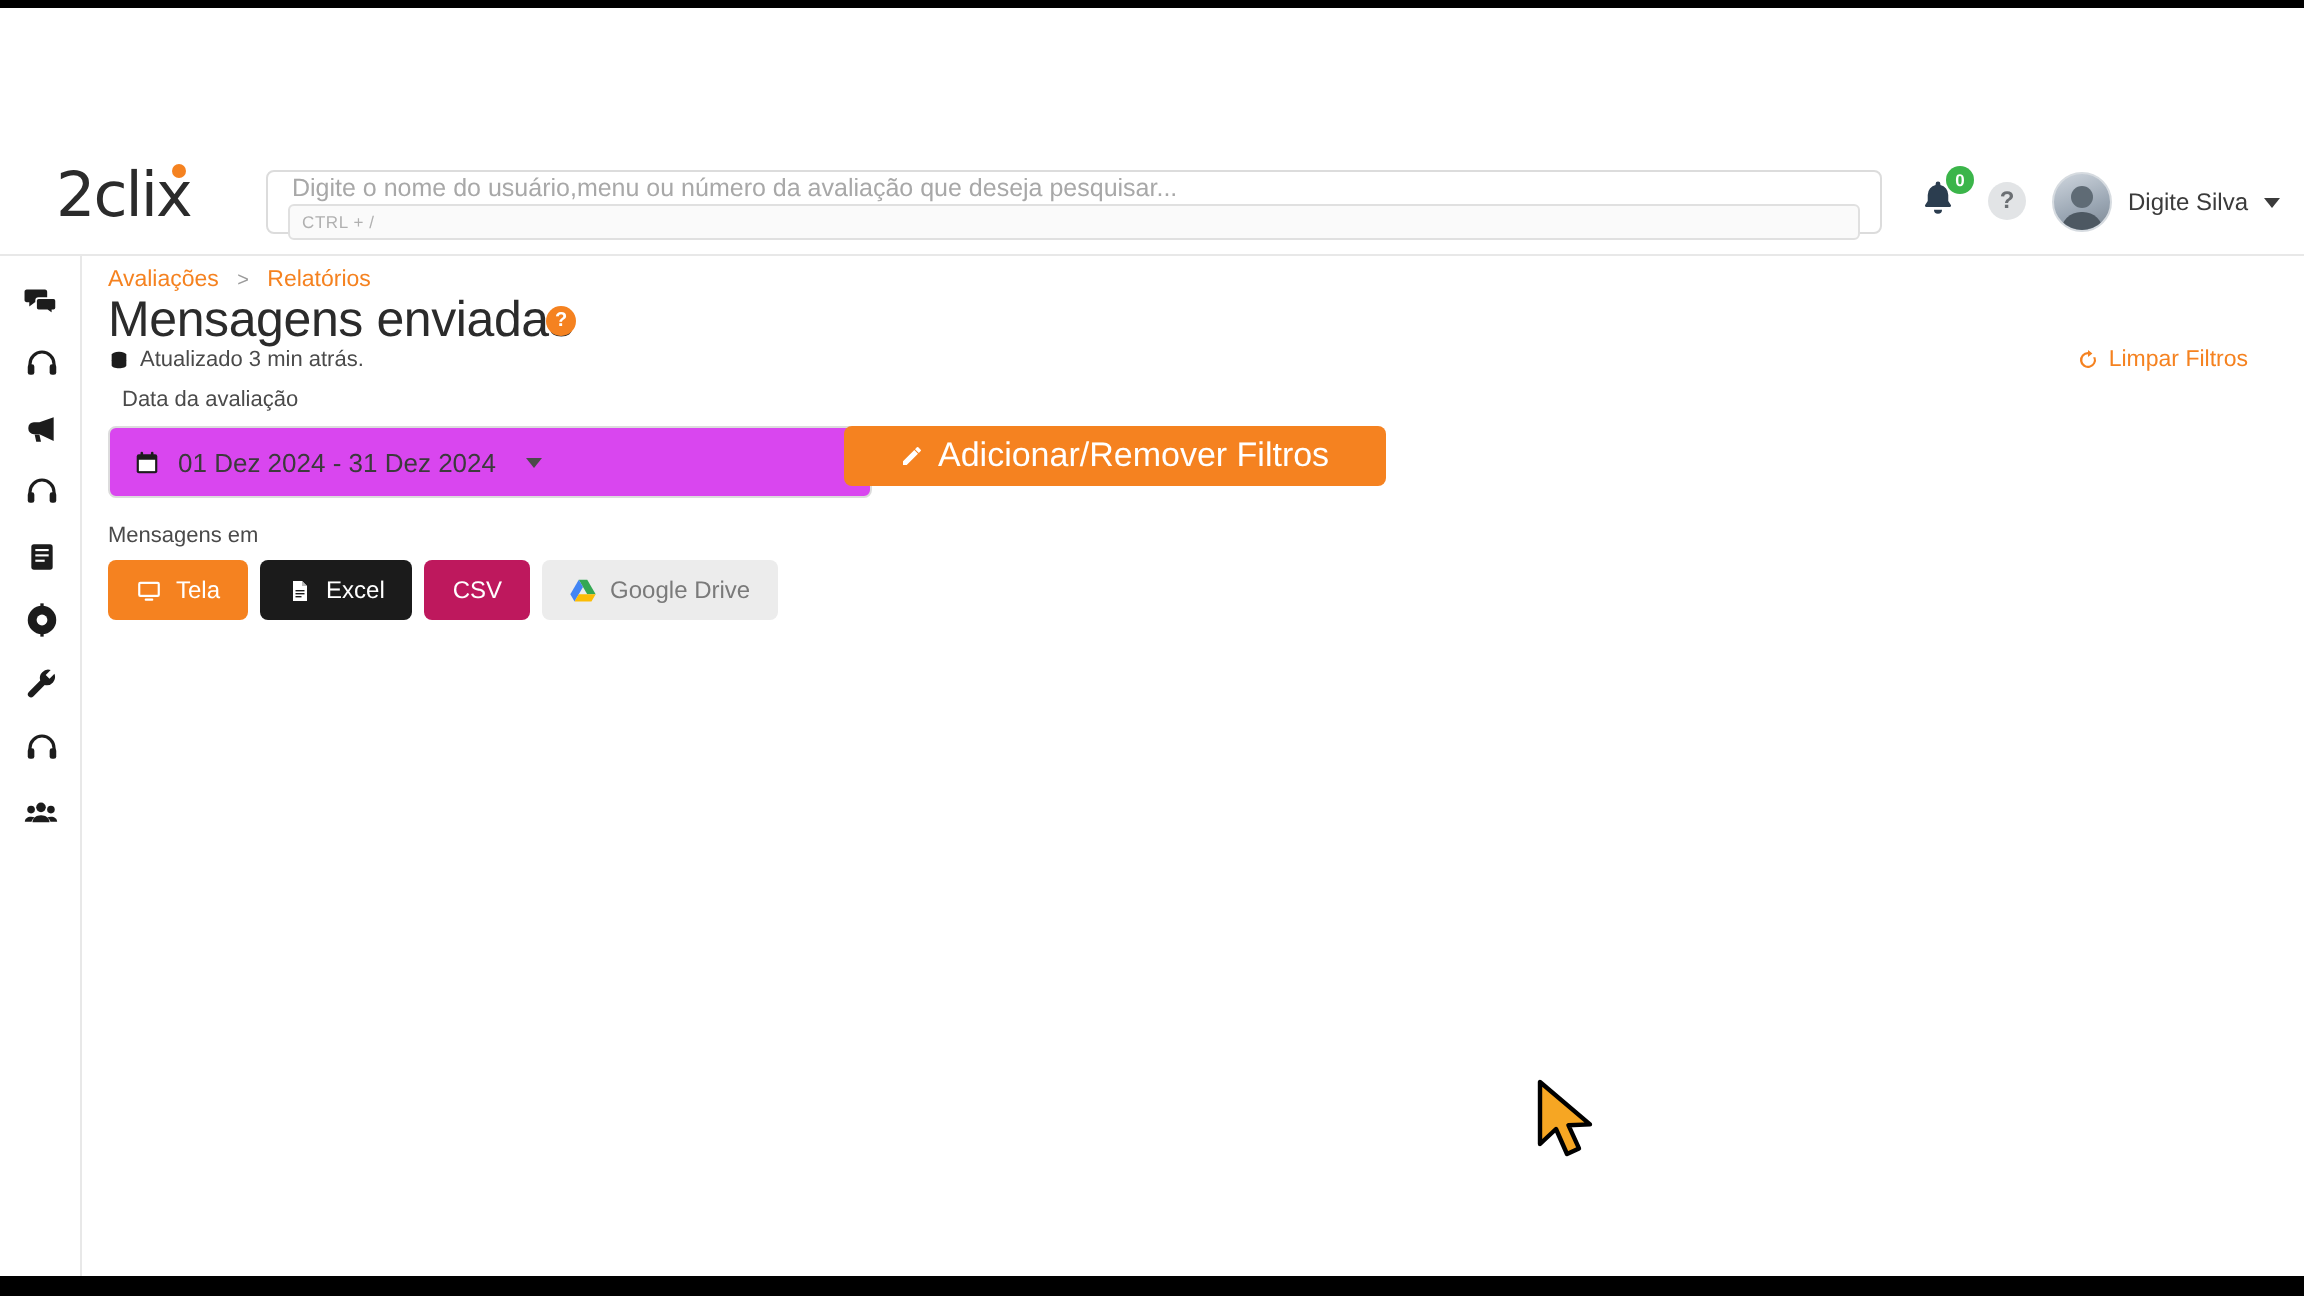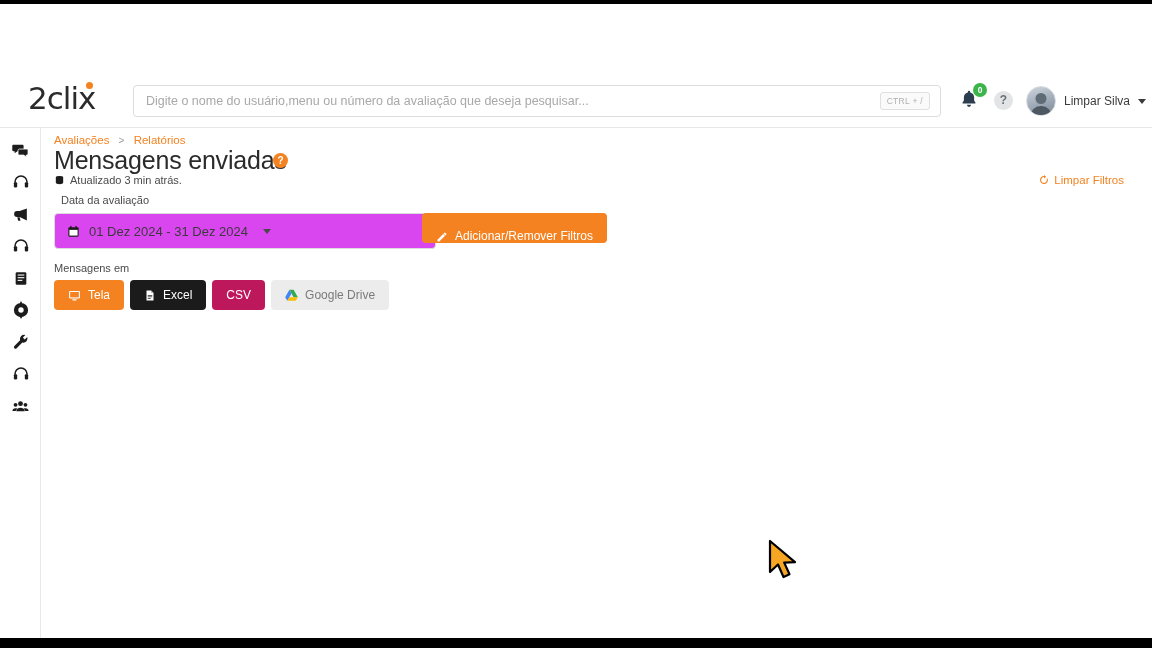--- a/index.html
+++ b/index.html
@@ -56,22 +56,23 @@
     left: 58px; top: 2px;
   }
 
   .searchbar {
     position: absolute;
     left: 133px; top: 85px;
     width: 808px; height: 32px;
     border: 1px solid #dcdcdc;
     border-radius: 4px;
     background: #fff;
-    display: flex; align-items: center;
+    display: flex; 
     padding: 0 10px;
+    flex-direction: column;
   }
   .searchbar input {
     border: none; outline: none;
     flex: 1;
     font-size: 12.5px;
     color: #9a9a9a;
     font-family: "Liberation Sans", sans-serif;
     background: transparent;
   }
   .searchbar input::placeholder { color: #a8a8a8; }
@@ -223,23 +224,23 @@
     border-left: 4px solid transparent;
     border-right: 4px solid transparent;
     border-top: 5px solid #4a4a4a;
   }
 
   .btn-filters {
     position: absolute; left: 381px; top: 85px;
     height: 30px;
     background: #f58220;
     border: none; border-radius: 4px;
-    color: #fff; font-size: 12px;
-    padding: 0 14px;
-    display: flex; align-items: flex-end; gap: 7px;
+    color: #fff; font-size: 17px;
+    padding: 0 28px;
+    display: flex; align-items: center; gap: 7px;
     font-family: "Liberation Sans", sans-serif;
     cursor: pointer;
   }
 
   .view-group {
     position: absolute; left: 13px; top: 152px;
     display: flex; align-items: center; gap: 0;
   }
   .vbtn {
     height: 30px;
@@ -294,21 +295,21 @@
       <path d="M12 3a1.3 1.3 0 0 1 1.3 1.3v.6a5.6 5.6 0 0 1 4.3 5.4v3.3l1.4 2.2a.7.7 0 0 1-.6 1.1H5.6a.7.7 0 0 1-.6-1.1l1.4-2.2v-3.3a5.6 5.6 0 0 1 4.3-5.4v-.6A1.3 1.3 0 0 1 12 3z" fill="#2b3d4f"></path>
       <path d="M9.8 18.4h4.4a2.2 2.2 0 0 1-4.4 0z" fill="#2b3d4f"></path>
     </svg>
     <span class="badge">0</span>
   </div>
 
   <div class="help-btn">?</div>
 
   <div class="user-area">
     <div class="avatar"></div>
-    <span class="username">Limpar Silva</span>
+    <span class="username">Digite Silva</span>
     <span class="caret-down"></span>
   </div>
 
   <div class="sidebar">
 
     <div class="side-item" title="Atendimentos">
       <svg width="19" height="19" viewBox="0 0 24 24">
         <path d="M3 4.8h11.5c.8 0 1.4.6 1.4 1.4v5.2c0 .8-.6 1.4-1.4 1.4H8.2L4.6 15.4v-2.6H3c-.8 0-1.4-.6-1.4-1.4V6.2c0-.8.6-1.4 1.4-1.4z" fill="#1c1c1c"></path>
         <path d="M10.5 10.2h9.4c.9 0 1.6.7 1.6 1.6v4.4c0 .9-.7 1.6-1.6 1.6h-.7v2.3l-3.2-2.3h-5.5c-.9 0-1.6-.7-1.6-1.6v-4.4c0-.9.7-1.6 1.6-1.6z" fill="#1c1c1c" stroke="#ffffff" stroke-width="1"></path>
       </svg>

